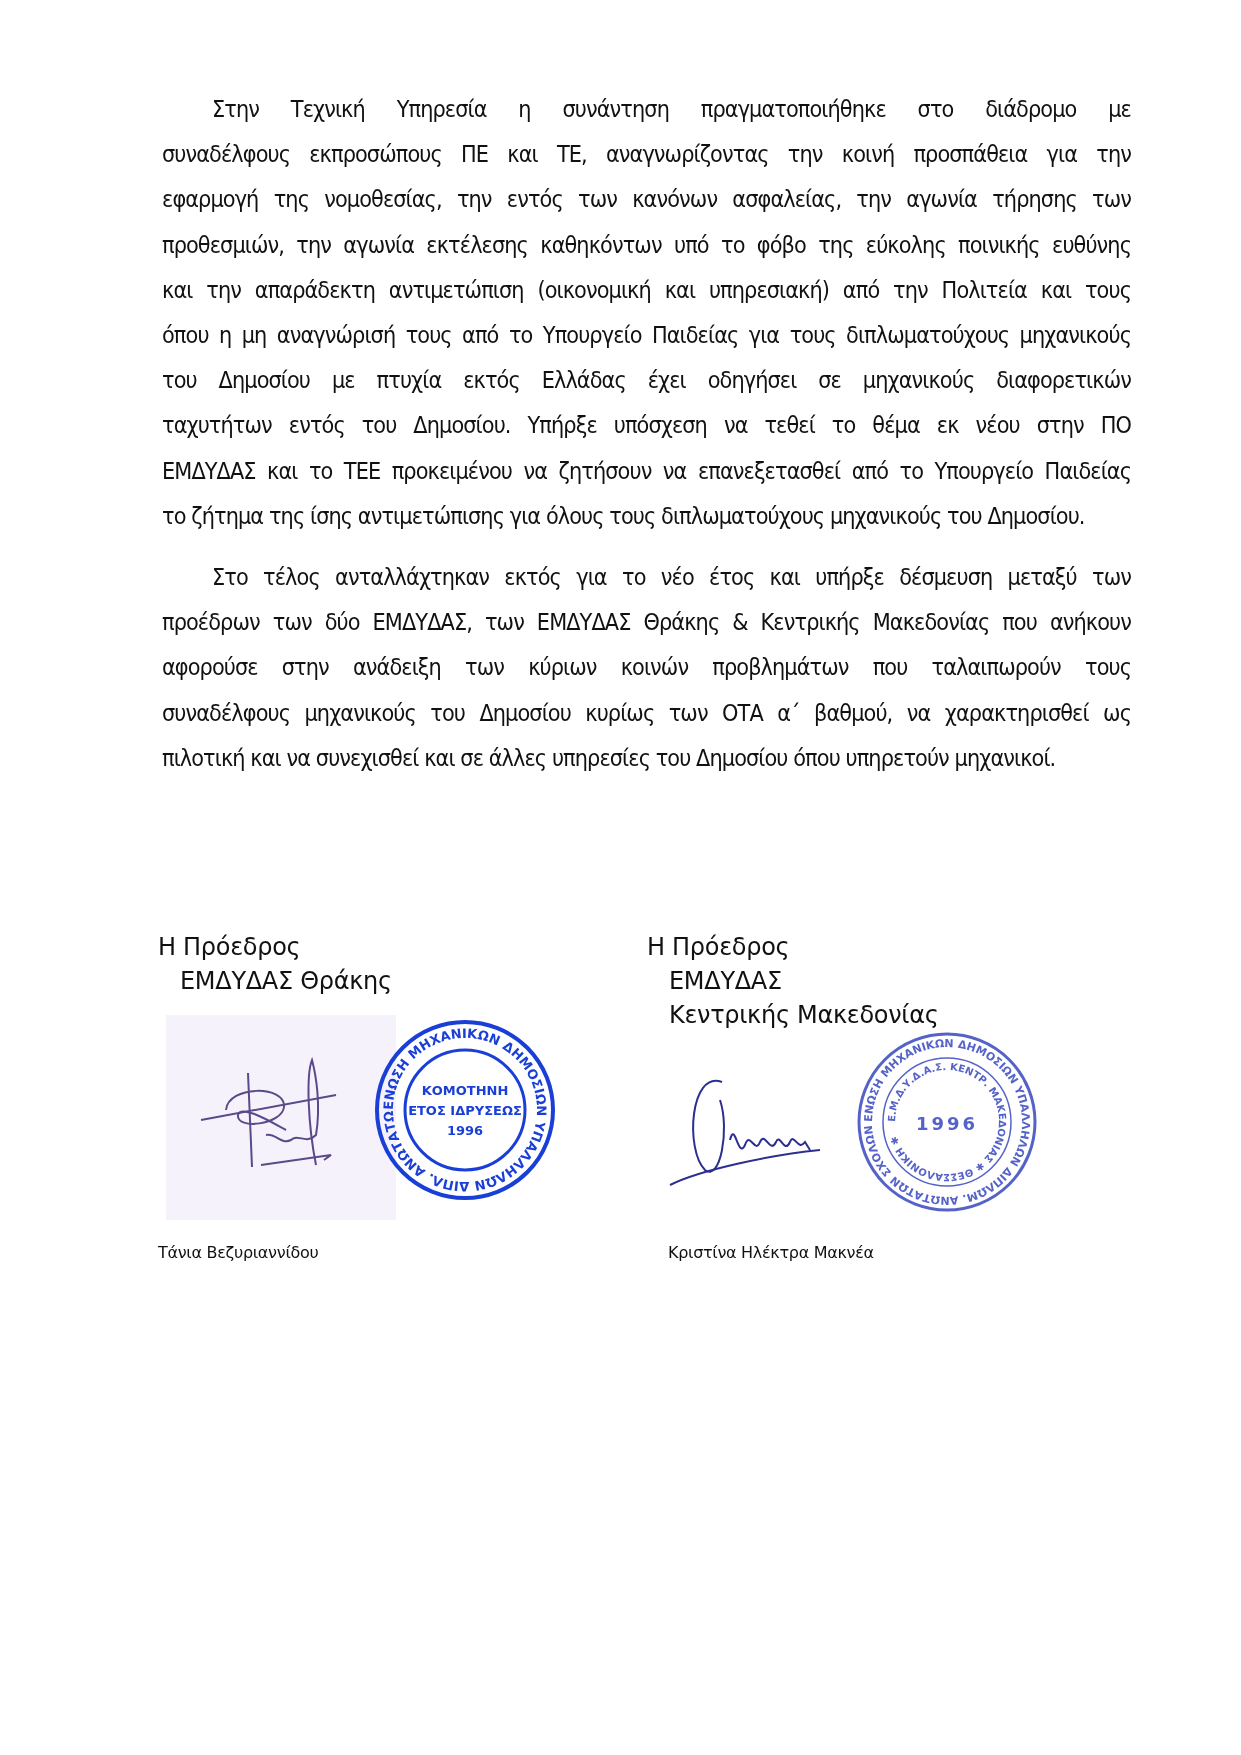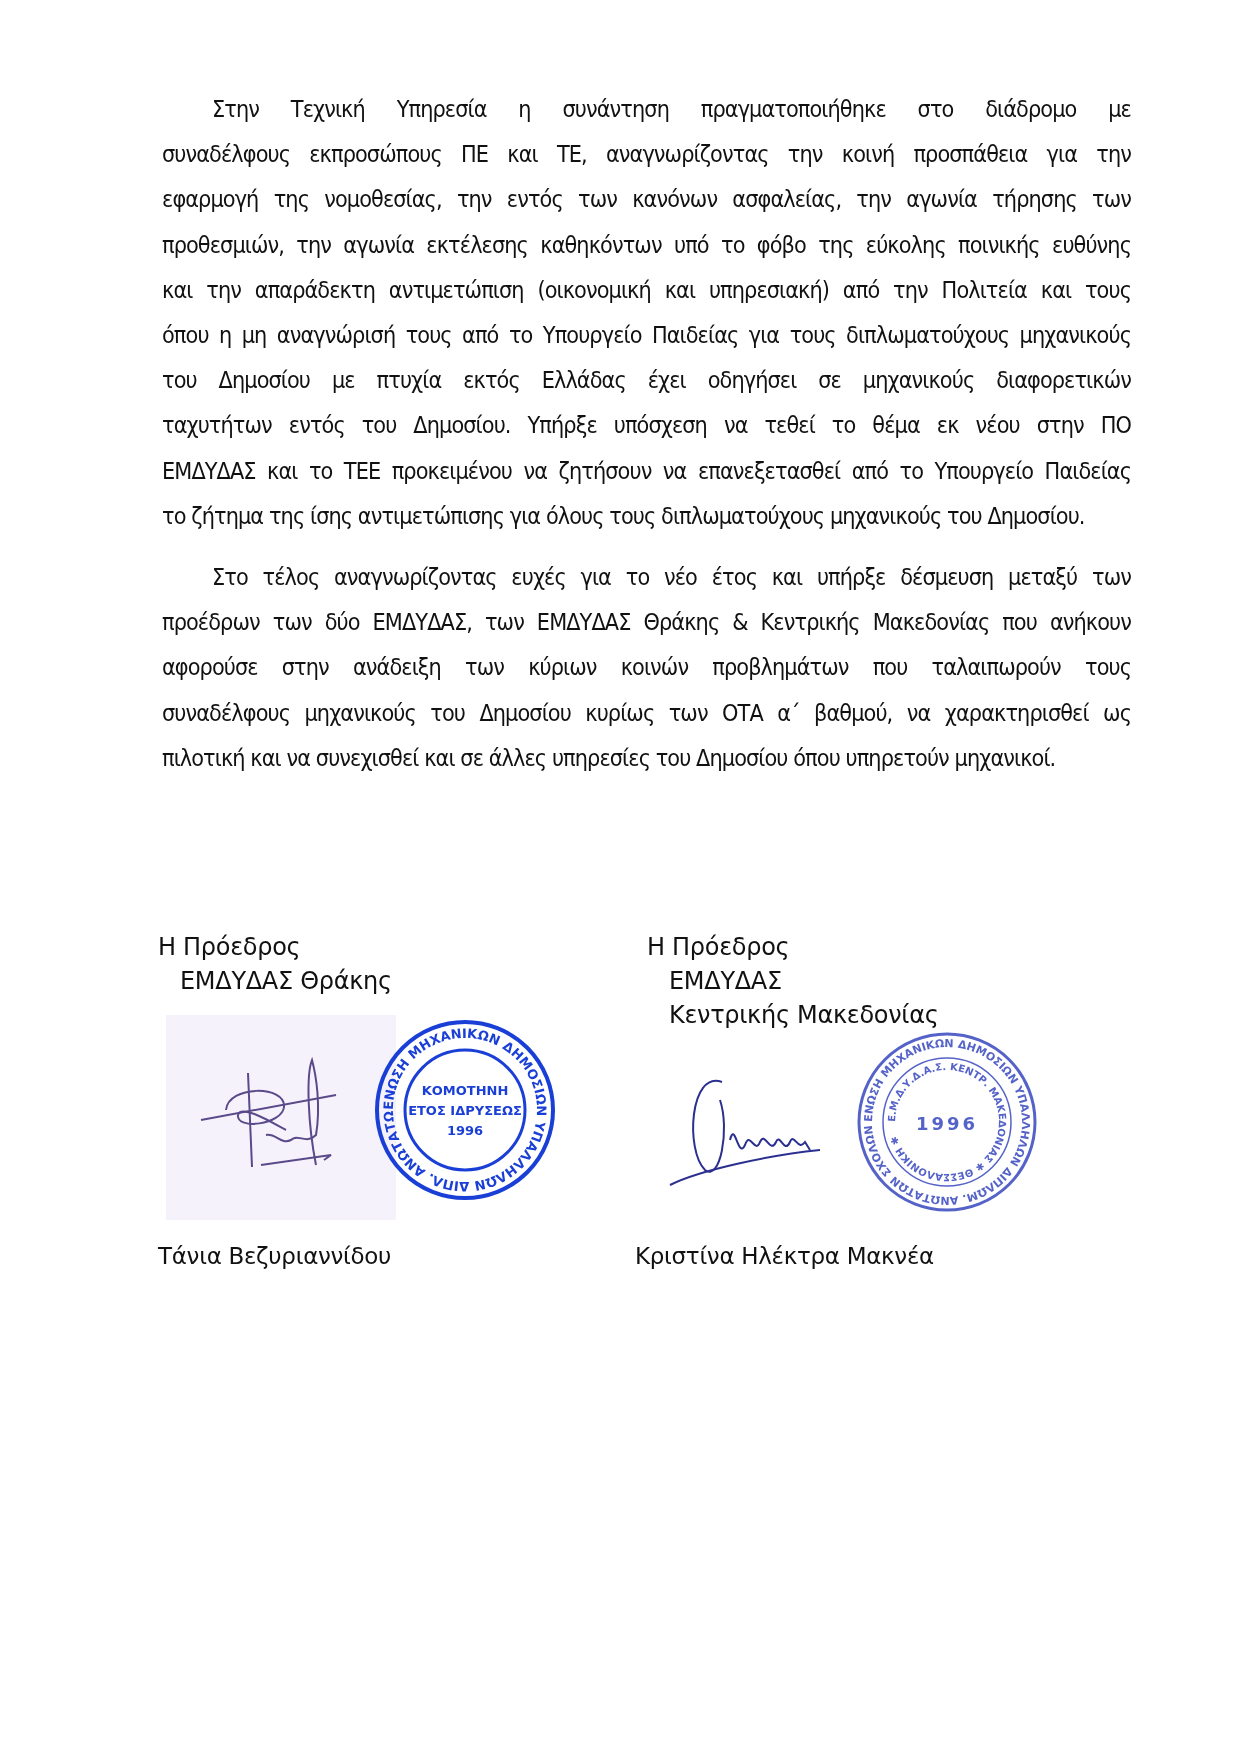--- a/index.html
+++ b/index.html
@@ -9,44 +9,44 @@
                font-size: 23.2px; line-height: 45.2px; letter-spacing: -0.9px;
                font-stretch: condensed; }
   .para { margin: 16px; text-align: justify; text-align-last: left; }
   .line { display: block; text-align: justify; text-align-last: justify; white-space: nowrap; }
   .line.last { text-align-last: left; }
   .line.indent { padding-left: 50px; }
   .sig { position: absolute; font-size: 24px; line-height: 34px; letter-spacing: -0.3px; }
   .sig .bold { font-weight: normal; margin-left: 22px; }
   .sig-left { left: 158px; top: 930px; }
   .sig-right { left: 647px; top: 930px; }
-  .name { position: absolute; font-size: 23px; letter-spacing: -0.3px; }
+  .name { position: absolute; font-size: 16px; letter-spacing: -0.3px; }
   .name-left { left: 158px; top: 1243px; }
-  .name-right { left: 635px; top: 1243px; }
+  .name-right { left: 668px; top: 1243px; }
   .sigimg { position: absolute; }
   .stamp-text { font-family: "DejaVu Sans", sans-serif; font-weight: bold; }
 </style>
 </head>
 <body>
 
 <div class="body-text">
   <div class="para">
     <span class="line indent">Στην Τεχνική Υπηρεσία η συνάντηση πραγματοποιήθηκε στο διάδρομο με</span>
     <span class="line">συναδέλφους εκπροσώπους ΠΕ και ΤΕ, αναγνωρίζοντας την κοινή προσπάθεια για την</span>
     <span class="line">εφαρμογή της νομοθεσίας, την εντός των κανόνων ασφαλείας, την αγωνία τήρησης των</span>
     <span class="line">προθεσμιών, την αγωνία εκτέλεσης καθηκόντων υπό το φόβο της εύκολης ποινικής ευθύνης</span>
     <span class="line">και την απαράδεκτη αντιμετώπιση (οικονομική και υπηρεσιακή) από την Πολιτεία και τους</span>
     <span class="line">όπου η μη αναγνώρισή τους από το Υπουργείο Παιδείας για τους διπλωματούχους μηχανικούς</span>
     <span class="line">του Δημοσίου με πτυχία εκτός Ελλάδας έχει οδηγήσει σε μηχανικούς διαφορετικών</span>
     <span class="line">ταχυτήτων εντός του Δημοσίου. Υπήρξε υπόσχεση να τεθεί το θέμα εκ νέου στην ΠΟ</span>
     <span class="line">ΕΜΔΥΔΑΣ και το ΤΕΕ προκειμένου να ζητήσουν να επανεξετασθεί από το Υπουργείο Παιδείας</span>
     <span class="line last">το ζήτημα της ίσης αντιμετώπισης για όλους τους διπλωματούχους μηχανικούς του Δημοσίου.</span>
   </div>
   <div class="para">
-    <span class="line indent">Στο τέλος αναγνωρίζοντας ευχές για το νέο έτος και υπήρξε δέσμευση μεταξύ των</span>
+    <span class="line indent">Στο τέλος ανταλλάχτηκαν εκτός για το νέο έτος και υπήρξε δέσμευση μεταξύ των</span>
     <span class="line">προέδρων των δύο ΕΜΔΥΔΑΣ, των ΕΜΔΥΔΑΣ Θράκης &amp; Κεντρικής Μακεδονίας που ανήκουν</span>
     <span class="line">αφορούσε στην ανάδειξη των κύριων κοινών προβλημάτων που ταλαιπωρούν τους</span>
     <span class="line">συναδέλφους μηχανικούς του Δημοσίου κυρίως των ΟΤΑ α΄ βαθμού, να χαρακτηρισθεί ως</span>
     <span class="line last">πιλοτική και να συνεχισθεί και σε άλλες υπηρεσίες του Δημοσίου όπου υπηρετούν μηχανικοί.</span>
   </div>
 </div>
 
 <div class="sig sig-left">
   <div>Η Πρόεδρος</div>
   <div class="bold">ΕΜΔΥΔΑΣ Θράκης</div>

